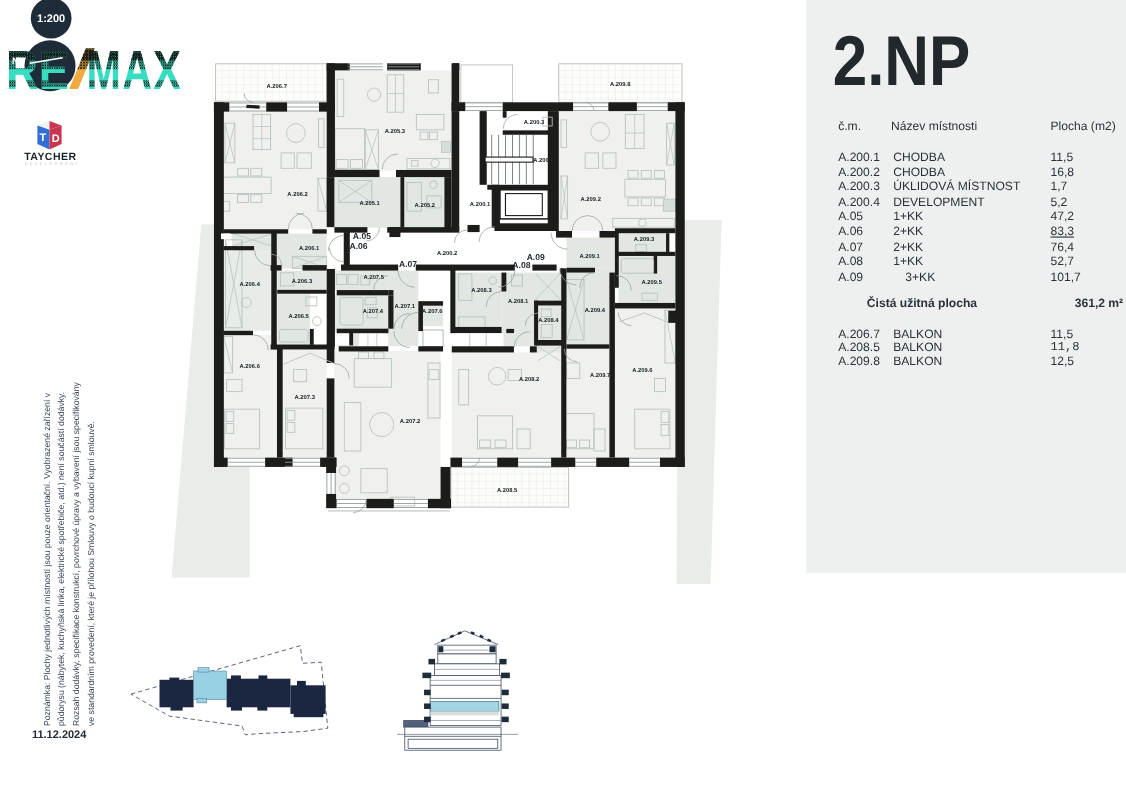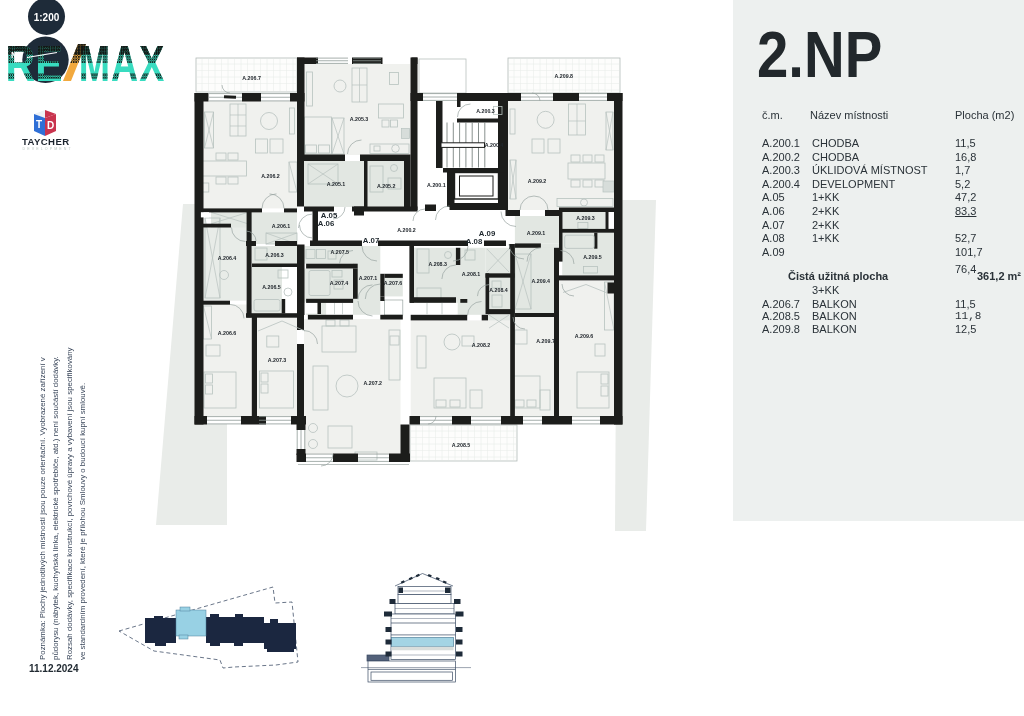--- a/index.html
+++ b/index.html
@@ -17,23 +17,23 @@
 <div class="abs" style="left:762px;top:109px;width:252px;font-size:11px;color:#2a3238;">
   <div style="position:relative;height:14px;font-weight:400;"><span>č.m.</span><span style="position:absolute;left:48px;">Název místnosti</span><span style="position:absolute;left:193px;white-space:nowrap;">Plocha (m2)</span></div>
 </div>
 <div class="abs" style="left:762px;top:137px;width:252px;font-size:11px;color:#2a3238;line-height:13.6px;">
   <div style="position:relative;"><span>A.200.1</span><span style="position:absolute;left:50px;">CHODBA</span><span style="position:absolute;left:193px;">11,5</span></div>
   <div style="position:relative;"><span>A.200.2</span><span style="position:absolute;left:50px;">CHODBA</span><span style="position:absolute;left:193px;">16,8</span></div>
   <div style="position:relative;"><span>A.200.3</span><span style="position:absolute;left:50px;">ÚKLIDOVÁ MÍSTNOST</span><span style="position:absolute;left:193px;">1,7</span></div>
   <div style="position:relative;"><span>A.200.4</span><span style="position:absolute;left:50px;">DEVELOPMENT</span><span style="position:absolute;left:193px;">5,2</span></div>
   <div style="position:relative;"><span>A.05</span><span style="position:absolute;left:50px;">1+KK</span><span style="position:absolute;left:193px;">47,2</span></div>
   <div style="position:relative;"><span>A.06</span><span style="position:absolute;left:50px;">2+KK</span><span style="position:absolute;left:193px;text-decoration:underline;">83,3</span></div>
-  <div style="position:relative;"><span>A.07</span><span style="position:absolute;left:50px;">2+KK</span><span style="position:absolute;left:193px;margin-top:44px;">76,4</span></div>
+  <div style="position:relative;"><span>A.07</span><span style="position:absolute;left:50px;">2+KK</span><span style="position:absolute;left:193px;">76,4</span></div>
   <div style="position:relative;"><span>A.08</span><span style="position:absolute;left:50px;">1+KK</span><span style="position:absolute;left:193px;">52,7</span></div>
-  <div style="position:relative;"><span>A.09</span><span style="position:absolute;left:50px;margin-top:38px;">3+KK</span><span style="position:absolute;left:193px;">101,7</span></div>
+  <div style="position:relative;"><span>A.09</span><span style="position:absolute;left:61px;">3+KK</span><span style="position:absolute;left:193px;">101,7</span></div>
 </div>
 
 <div class="abs" style="left:788px;top:270px;width:252px;font-size:11px;font-weight:700;color:#2a3238;">
   <span>Čistá užitná plocha</span><span style="position:absolute;left:189px;">361,2 m²</span>
 </div>
 
 <div class="abs" style="left:762px;top:298px;width:252px;font-size:11px;color:#2a3238;line-height:12.3px;">
   <div style="position:relative;"><span>A.206.7</span><span style="position:absolute;left:50px;">BALKON</span><span style="position:absolute;left:193px;">11,5</span></div>
   <div style="position:relative;"><span>A.208.5</span><span style="position:absolute;left:50px;">BALKON</span><span style="position:absolute;left:193px;font-family:Liberation Mono, monospace;">11,8</span></div>
   <div style="position:relative;"><span>A.209.8</span><span style="position:absolute;left:50px;">BALKON</span><span style="position:absolute;left:193px;">12,5</span></div>

